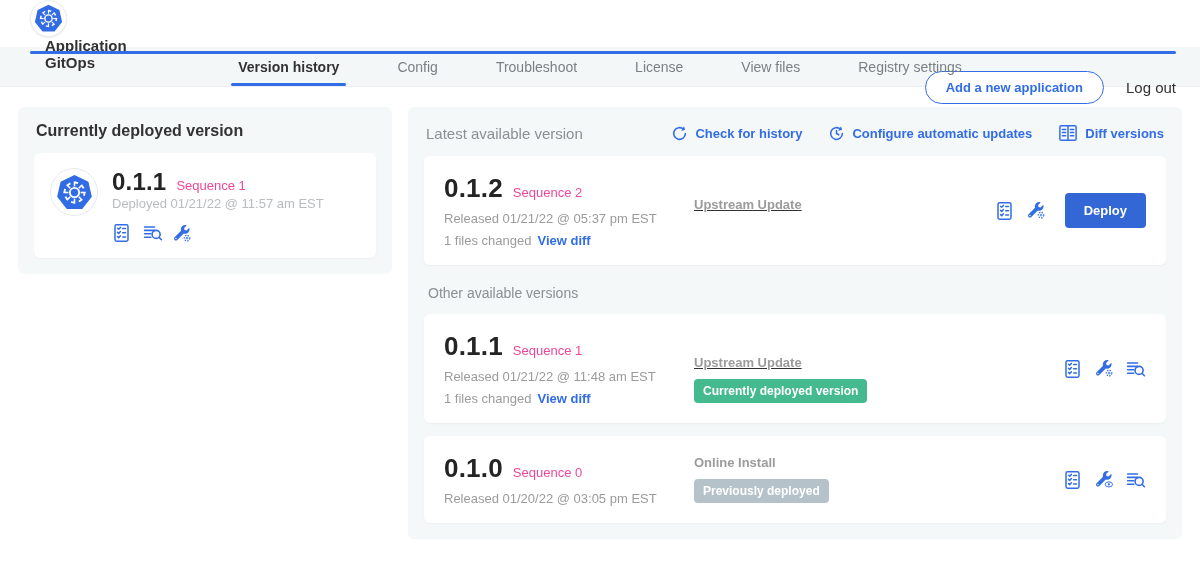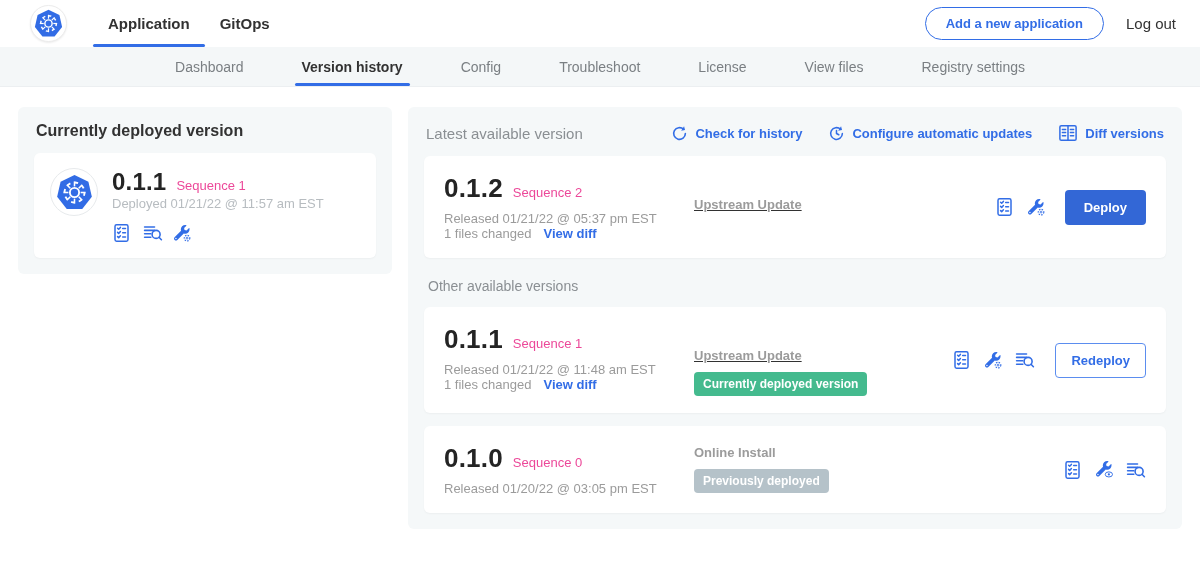--- a/index.html
+++ b/index.html
@@ -1,20 +1,20 @@
 <!DOCTYPE html>
 <html><head>
 <meta charset="utf-8">
 <style>
   * { margin:0; padding:0; box-sizing:border-box; }
   html,body { background:#fff; }
   body { font-family:"Liberation Sans", sans-serif; color:#323232; width:1200px; height:564px; overflow:hidden; }
 
   
-  .topnav { height:47px; display:flex; align-items:stretch; background:#fff; padding:0 24px 0 30px; }
+  .topnav { height:47px; display:flex; align-items:stretch; background:#fff; padding:0 24px 0 30px;flex-direction:column; }
   .brand { display:flex; align-items:center; margin-right:26px; }
   .brand-circle { width:37px; height:37px; border-radius:50%; background:#fff; border:1px solid #ececec; box-shadow:0 1px 2px rgba(0,0,0,.08); display:flex; align-items:center; justify-content:center; }
   .topnav-tab { position:relative; display:flex; align-items:center; padding:0 15px; font-size:15px; font-weight:700; color:#323232; cursor:pointer; }
   .topnav-tab.inactive { font-weight:600; }
   .topnav-tab.active::after { content:""; position:absolute; left:0; right:0; bottom:0; height:3px; background:#326de6; border-radius:2px; }
   .topnav-right { margin-left:auto; display:flex; align-items:center; gap:22px;justify-content:center; }
   .btn-pill { border:1px solid #326de6; color:#326de6; background:#fff; border-radius:17px; padding:8px 20px; font-size:13px; font-weight:700; cursor:pointer; font-family:inherit; }
   .logout { font-size:15px; color:#323232; cursor:pointer; }
 
   
@@ -43,21 +43,21 @@
   .vp-header { display:flex; align-items:center; padding:2px 2px 0; }
   .vp-title { font-size:15px; color:#8a8f93; font-weight:500; }
   .vp-actions { margin-left:auto; display:flex; align-items:center; gap:26px; }
   .link-action { display:flex; align-items:center; gap:7px; color:#326de6; font-size:13px; font-weight:700; cursor:pointer; }
   .vp-subheader { font-size:14px; color:#8a8f93; margin:20px 0 0 4px; }
 
   .vcard { background:#fff; border-radius:6px; margin-top:13px; padding:17px 20px; display:flex; align-items:flex-start; box-shadow:0 1px 2px rgba(0,0,0,.04); }
   .vcard .col-info { width:250px; flex:none; }
   .vcard .vnum { font-size:26px; }
   .released { font-size:13px; color:#9b9b9b; margin-top:7px; }
-  .files-row { font-size:13px; color:#9b9b9b; margin-top:0; display:flex; gap:12px;align-items:center; }
+  .files-row { font-size:13px; color:#9b9b9b; margin-top:7px; display:flex; gap:6px;align-items:center; }
   .view-diff { color:#326de6; font-weight:700; cursor:pointer; }
   .col-source { flex:none; width:225px; }
   .source-label { font-size:13px; font-weight:700; color:#9b9b9b; }
   .badge { display:inline-block; margin-top:9px; padding:5px 9px; border-radius:4px; font-size:12px; font-weight:700; color:#fff; }
   .badge-green { background:#44ba8e; }
   .badge-gray { background:#b5c2c9; }
   .col-actions { margin-left:auto; align-self:center; display:flex; align-items:center; gap:13px; }
   .mt22 { margin-top:24px;text-decoration:underline; }
   .mt2 { margin-top:2px; }
 
@@ -159,23 +159,20 @@
   <div class="topnav-tab inactive">
     <span>GitOps</span>
   </div>
   <div class="topnav-right">
     <button class="btn-pill">Add a new application</button>
     <span class="logout">Log out</span>
   </div>
 </header>
 
 <nav class="subnav">
-  <div class="subnav-tab">
-      <span>Dashboard</span>
-    </div>
   <div class="subnav-tab active">
       <span>Version history</span>
     </div>
   <div class="subnav-tab">
       <span>Config</span>
     </div>
   <div class="subnav-tab">
       <span>Troubleshoot</span>
     </div>
   <div class="subnav-tab">
@@ -292,21 +289,20 @@
       <div class="col-actions">
         <svg class="ic">
             <use href="#sym-checklist"></use>
           </svg>
         <svg class="ic ic-sm">
             <use href="#sym-wrench-gear"></use>
           </svg>
         <svg class="ic">
             <use href="#sym-textsearch"></use>
           </svg>
-        <button class="btn-outline">Redeploy</button>
       </div>
     </div>
 
     <div class="vcard">
       <div class="col-info">
         <div class="vrow">
           <span class="vnum">0.1.0</span>
           <span class="vseq">Sequence 0</span>
         </div>
         <div class="released">Released 01/20/22 @ 03:05 pm EST</div>

